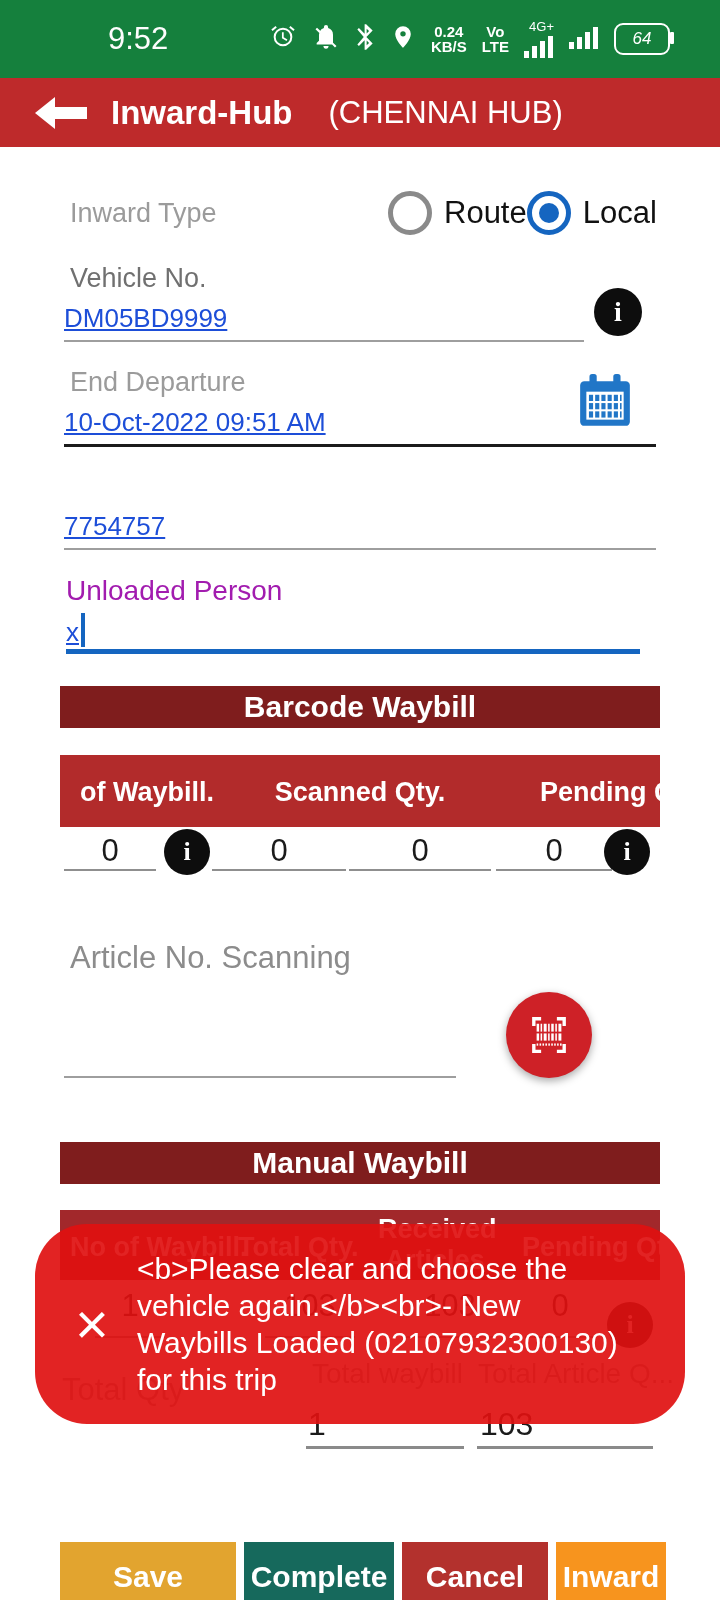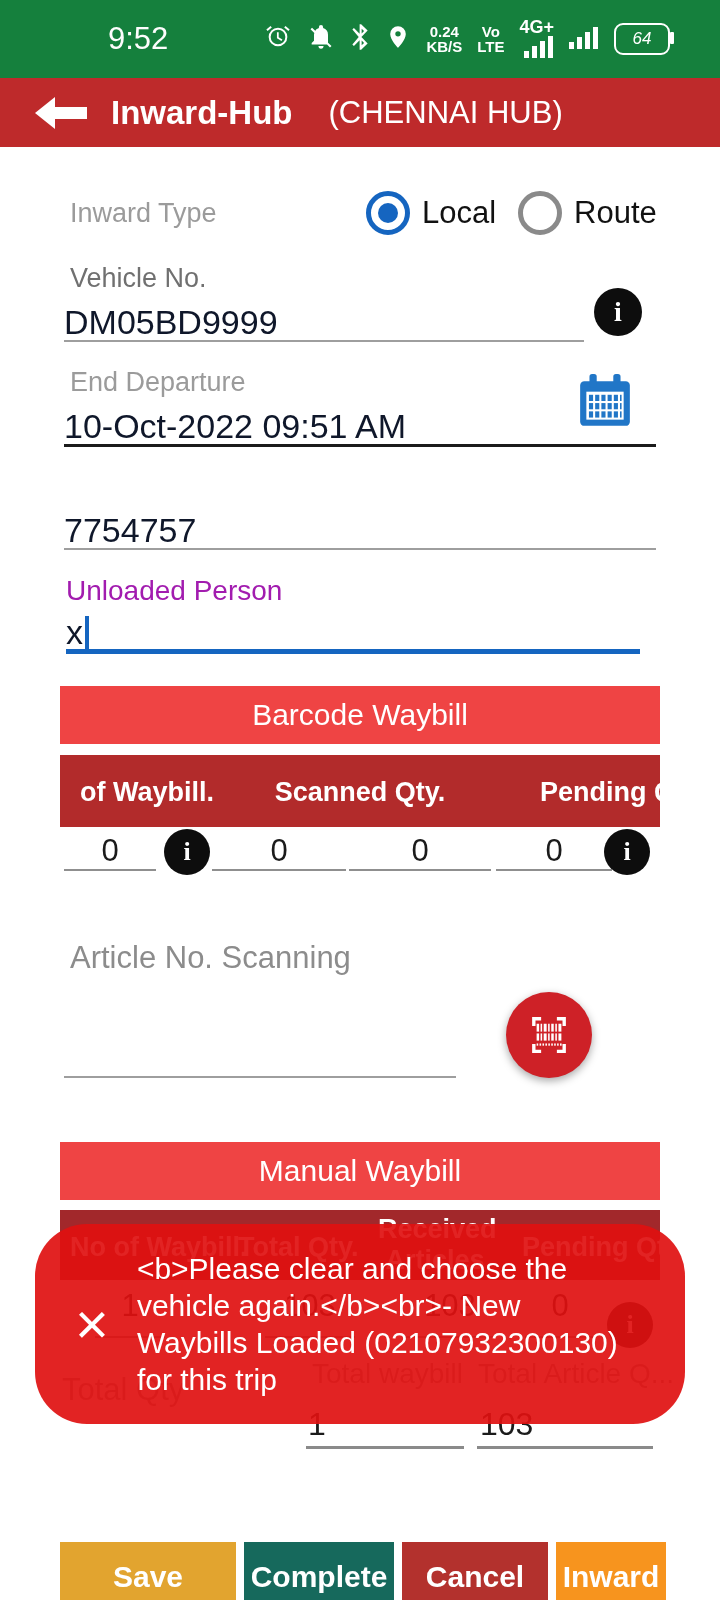--- a/index.html
+++ b/index.html
@@ -7,54 +7,54 @@
           font-family:"Liberation Sans",sans-serif;margin:0 auto;}
   .abs{position:absolute;}
 
   
   .status-bar{position:absolute;top:0;left:0;width:720px;height:78px;background:#15803d;
               display:flex;align-items:center;color:#fff;}
   .sb-time{margin-left:108px;font-size:31px;color:#fdfdfd;}
   .sb-icons{margin-left:auto;margin-right:50px;display:flex;align-items:center;gap:15px;}
   .sb-stack{display:flex;flex-direction:column;align-items:center;line-height:15px;font-size:15px;font-weight:bold;}
   .sb-net{display:flex;flex-direction:column;align-items:flex-end;}
-  .sb-netlabel{font-size:18px;font-weight:bold;line-height:14px;}
+  .sb-netlabel{font-size:13px;font-weight:normal;line-height:14px;}
   .battery{width:52px;height:28px;border:2.5px solid #fff;border-radius:9px;display:flex;
            align-items:center;justify-content:center;font-size:17px;color:#fff;position:relative;font-style:italic;}
   .battery-nub{position:absolute;right:-6px;top:7px;width:4px;height:12px;background:#fff;border-radius:1px;}
 
   
   .app-bar{position:absolute;top:78px;left:0;width:720px;height:69px;background:#be2a2b;
            display:flex;align-items:center;color:#fff;}
   .back-btn{margin-left:33px;width:54px;height:40px;display:flex;align-items:center;}
   .app-title{margin-left:24px;font-size:33px;font-weight:bold;}
   .app-subtitle{margin-left:36px;font-size:31px;}
 
   .lbl{font-size:27px;color:#9b9b9b;}
   .lbl-dark{font-size:27px;color:#707070;}
-  .val{font-size:34px;color:#0f172a;}
+  .val{font-size:26px;color:#1d4ed8;text-decoration:underline;}
   .uline{height:2px;background:#9e9e9e;}
 
   
   .radio-group{position:absolute;left:366px;top:191px;display:flex;align-items:center;}
   .radio-item{display:flex;align-items:center;}
   .radio-outer{width:44px;height:44px;border-radius:50%;border:5px solid #1565c0;box-sizing:border-box;
                display:flex;align-items:center;justify-content:center;background:#fff;}
   .radio-outer.unsel{border-color:#8a8a8a;}
   .radio-dot{width:20px;height:20px;border-radius:50%;background:#1565c0;}
   .radio-label{font-size:31px;color:#111;margin-left:12px;}
 
   .info-circle{width:48px;height:48px;border-radius:50%;background:#0d0d0d;color:#fff;display:flex;
                align-items:center;justify-content:center;font-size:28px;font-weight:bold;font-family:"Liberation Serif",serif;}
   .info-sm{width:46px;height:46px;font-size:26px;}
 
   .cursor{display:inline-block;width:4px;height:34px;background:#1565c0;vertical-align:-6px;margin-left:2px;}
 
-  .red-bar{position:absolute;left:60px;width:600px;height:58px;background:#ef4444;color:#fff;
-           display:flex;align-items:center;justify-content:center;font-size:30px;font-weight:normal;}
+  .red-bar{position:absolute;left:60px;width:600px;height:42px;background:#7f1d1d;color:#fff;
+           display:flex;align-items:center;justify-content:center;font-size:30px;font-weight:bold;}
   .tbl-header{position:absolute;left:60px;width:600px;background:#b22b2b;color:#fff;overflow:hidden;}
   .tbl-col{position:absolute;font-size:27px;font-weight:bold;white-space:nowrap;}
 
   .cell-val{position:absolute;font-size:31px;color:#1b1b1b;text-align:center;}
   .cell-uline{position:absolute;height:2px;background:#8f8f8f;}
 
   .scan-btn{position:absolute;left:506px;top:992px;width:86px;height:86px;border-radius:50%;
             background:#ce2127;display:flex;align-items:center;justify-content:center;
             box-shadow:0 3px 8px rgba(0,0,0,0.35);}
 
@@ -136,29 +136,29 @@
       <svg width="54" height="38" viewBox="0 0 54 38">
           <path fill="#fff" d="M54 13H22V3L2 19l20 16V25h32z"></path>
         </svg>
     </span>
     <span class="app-title">Inward-Hub</span>
     <span class="app-subtitle">(CHENNAI HUB)</span>
   </div>
 
   <div class="abs lbl" style="left:70px;top:198px;">Inward Type</div>
   <div class="radio-group">
+    <span class="radio-item" style="margin-left:22px;">
+      <span class="radio-outer unsel"></span>
+      <span class="radio-label">Route</span>
+    </span>
     <span class="radio-item">
       <span class="radio-outer">
           <span class="radio-dot"></span>
         </span>
       <span class="radio-label">Local</span>
-    </span>
-    <span class="radio-item" style="margin-left:22px;">
-      <span class="radio-outer unsel"></span>
-      <span class="radio-label">Route</span>
     </span>
   </div>
 
   <div class="abs lbl-dark" style="left:70px;top:263px;">Vehicle No.</div>
   <div class="abs val" style="left:64px;top:303px;">DM05BD9999</div>
   <div class="abs uline" style="left:64px;top:340px;width:520px;"></div>
   <div class="abs info-circle" style="left:594px;top:288px;">i</div>
 
   <div class="abs lbl" style="left:70px;top:367px;">End Departure</div>
   <div class="abs val" style="left:64px;top:407px;">10-Oct-2022 09:51 AM</div>

